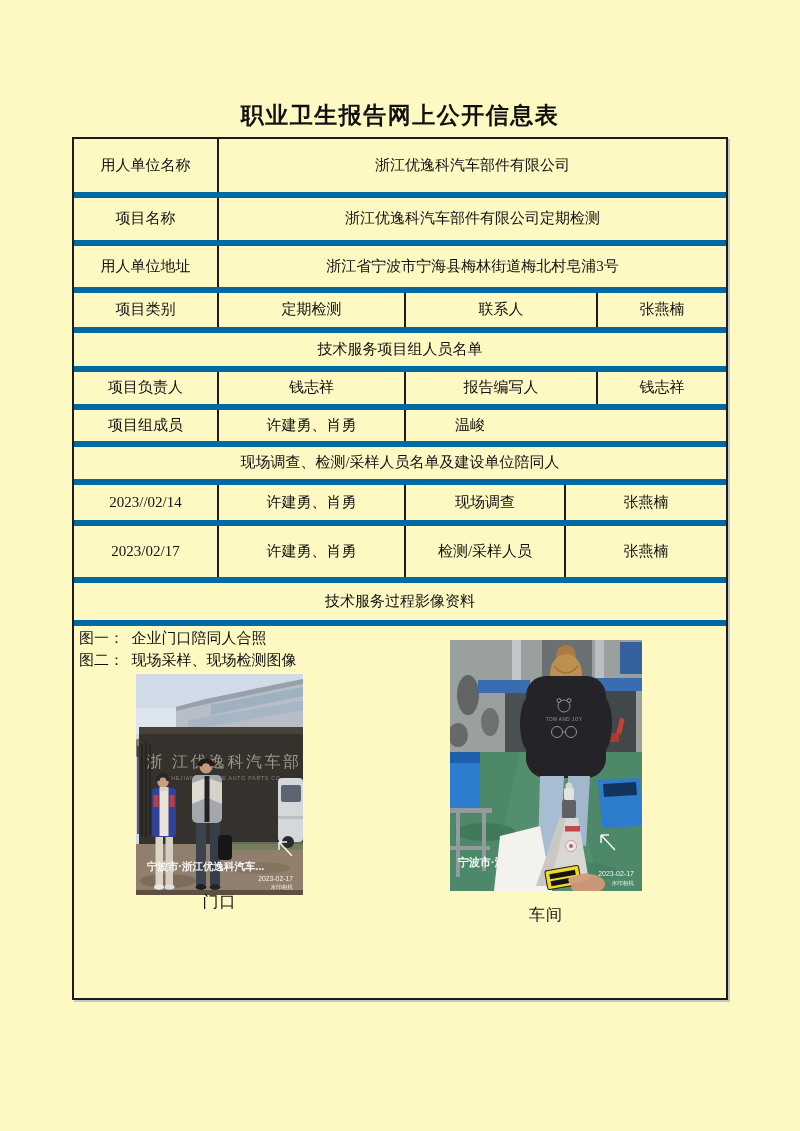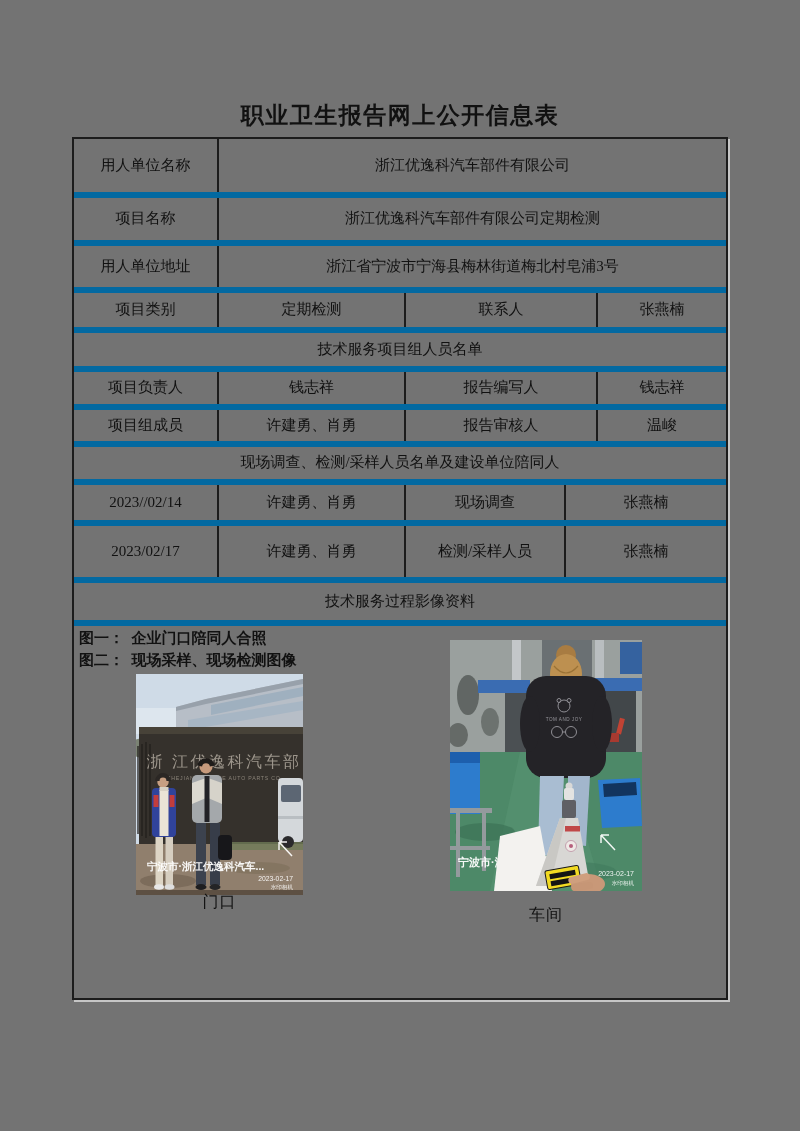--- a/index.html
+++ b/index.html
@@ -1,32 +1,32 @@
 <!DOCTYPE html>
 <html><head>
 <meta charset="utf-8">
 <style>
   html,body{margin:0;padding:0;background:#ffffff;}
   body{width:800px;height:1131px;font-family:"Liberation Serif","DejaVu Serif",serif;color:#111;}
-  .page{position:relative;width:800px;height:1131px;background:#737373;overflow:hidden;}
+  .page{position:relative;width:800px;height:1131px;background:#fef9c3;overflow:hidden;}
   .title{position:absolute;top:100px;left:0;width:100%;text-align:center;
          font-size:23px;font-weight:bold;letter-spacing:1.5px;}
   .tbl{position:absolute;left:72px;top:137px;width:656px;height:863px;
        border:2px solid #1c1c1c;box-sizing:border-box;display:flex;flex-direction:column;
        box-shadow:2px 2px 0 #c6c6c6;}
   .row{display:flex;box-sizing:border-box;border-top:6px solid #0369a1;flex:0 0 auto;}
   .row:first-child{border-top:none;}
   .cell{box-sizing:border-box;border-left:2px solid #1c1c1c;display:flex;align-items:center;
         justify-content:center;text-align:center;font-size:15px;line-height:1.3;padding:11px 4px;}
   .cell:first-child{border-left:none;}
   .w-label{width:143px;} .w-value{width:509px;} .w-c2{width:187px;}
   .w-c3b{width:192px;} .w-c4b{width:130px;} .w-c3c{width:160px;} .w-c4c{width:162px;}
   .w-full{width:652px;}
   .media{position:relative;display:block;width:652px;padding:0;text-align:left;}
-  .note{position:absolute;left:5px;font-size:15px;white-space:pre;font-weight:bold;}
+  .note{position:absolute;left:5px;font-size:15px;white-space:pre;}
   .photo{position:absolute;display:block;}
   .photocap{position:absolute;font-size:16px;text-align:center;letter-spacing:1px;}
   svg text{font-family:"Liberation Sans","DejaVu Sans",sans-serif;}
 </style>
 </head>
 <body>
 
 <div class="page">
 
   <div class="title">职业卫生报告网上公开信息表</div>
@@ -62,21 +62,20 @@
     <div class="row" style="height:38px">
       <div class="cell w-label">项目负责人</div>
       <div class="cell w-c2">钱志祥</div>
       <div class="cell w-c3b">报告编写人</div>
       <div class="cell w-c4b">钱志祥</div>
     </div>
 
     <div class="row" style="height:37px">
       <div class="cell w-label">项目组成员</div>
       <div class="cell w-c2">许建勇、肖勇</div>
-      <div class="cell w-c3b">报告审核人</div>
       <div class="cell w-c4b">温峻</div>
     </div>
 
     <div class="row" style="height:38px">
       <div class="cell w-full">现场调查、检测/采样人员名单及建设单位陪同人</div>
     </div>
 
 
     <div class="row" style="height:41px">
       <div class="cell w-label">2023//02/14</div>

